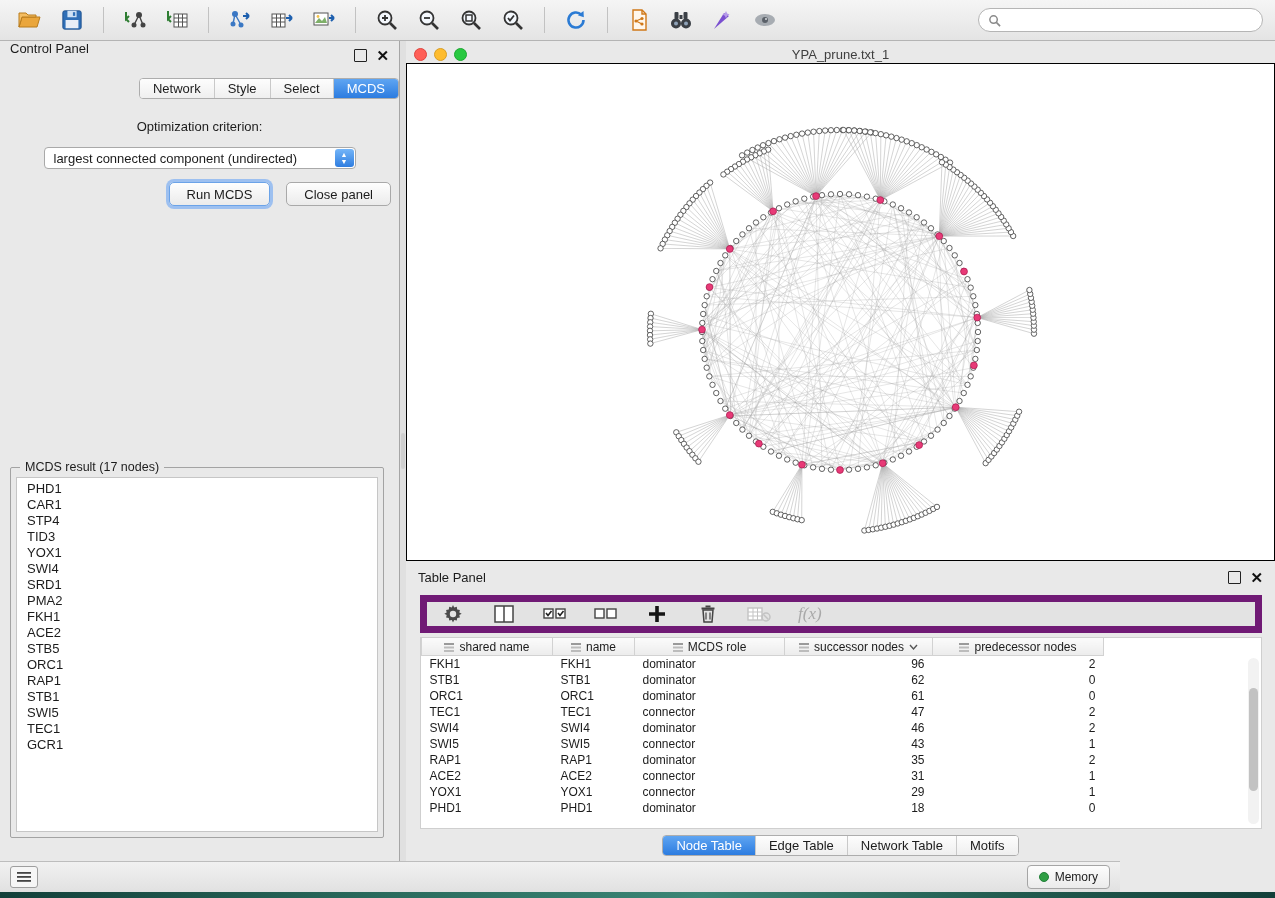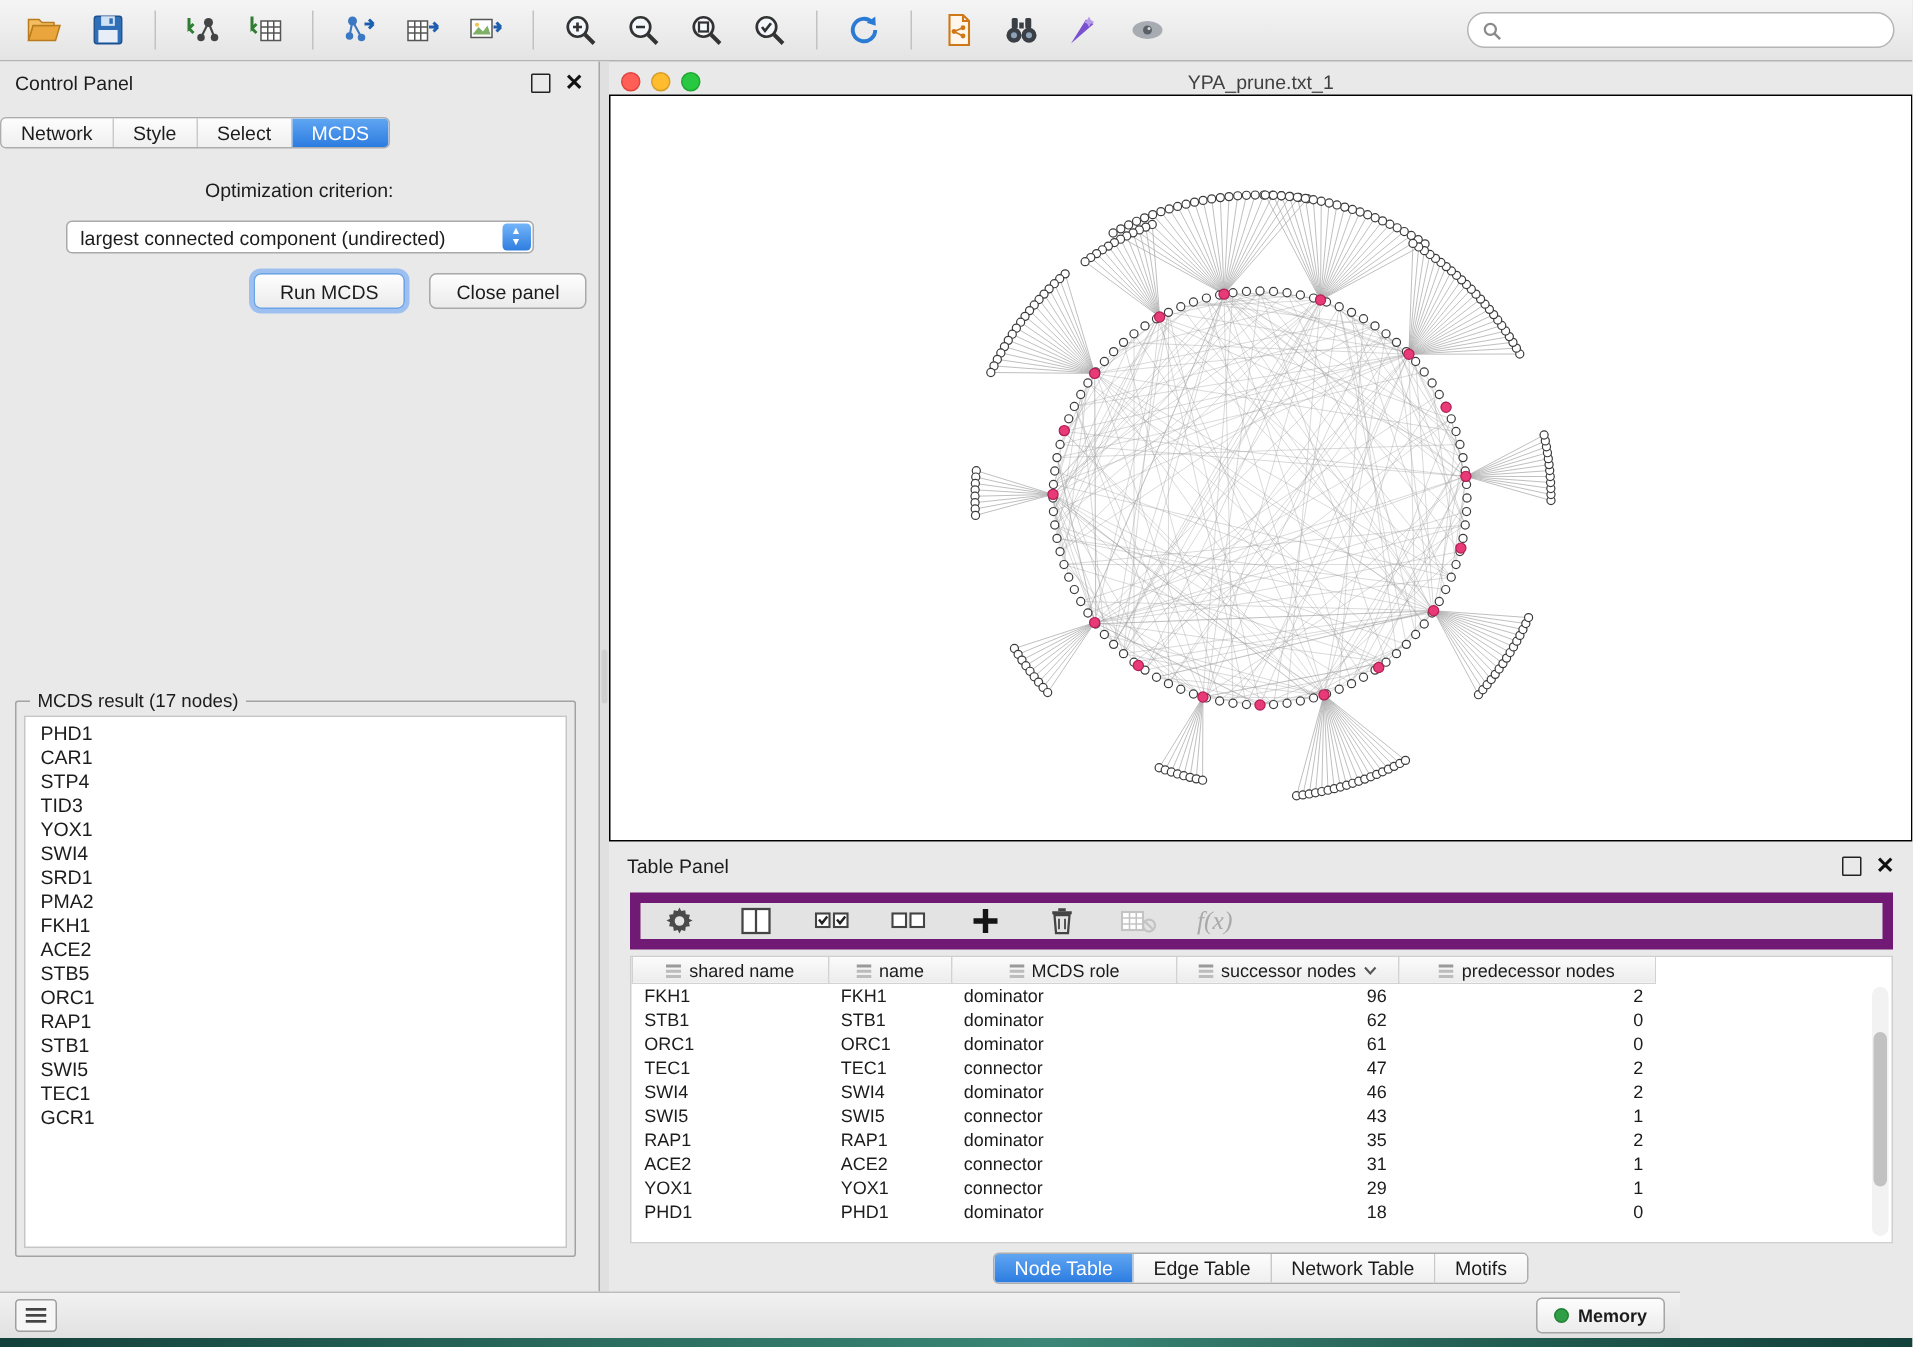--- a/index.html
+++ b/index.html
@@ -22,30 +22,30 @@
     margin-left:auto;width:285px;height:24px;box-sizing:border-box;background:#fff;
     border:1px solid #b5b5b5;border-radius:12px;display:flex;align-items:center;padding:0 9px;gap:6px;
   }
   .search-wrap input{border:none;outline:none;flex:1;font-size:12px;background:transparent;font-family:"Liberation Sans",sans-serif;}
 
   
   .control-panel{
     position:absolute;left:0;top:41px;width:400px;height:820px;box-sizing:border-box;
     background:#e9e9e9;border-right:1px solid #a6a6a6;
   }
-  .panel-header{height:28px;display:flex;align-items:center;padding:0 10px;font-size:13px;}
+  .panel-header{height:28px;display:flex;padding:0 10px;font-size:13px;}
   .win-btns{margin-left:auto;display:flex;gap:9px;align-items:center;}
   .float-box{width:11px;height:11px;border:1.5px solid #222;border-radius:1px;}
   .close-x{font-size:15px;font-weight:bold;line-height:11px;color:#111;}
 
   .seg{display:inline-flex;background:#fff;border:1px solid #adadad;border-radius:4px;overflow:hidden;}
   .seg .seg-tab{padding:2px 13px;font-size:13px;border-right:1px solid #c9c9c9;background:linear-gradient(#fdfdfd,#efefef);white-space:nowrap;}
   .seg .seg-tab:last-child{border-right:none;}
   .seg .seg-tab.active{background:linear-gradient(#5fa5f2,#2c7ce0);color:#fff;}
-  .cp-tabs{display:flex;justify-content:flex-start;margin-top:9px;}
+  .cp-tabs{display:flex;justify-content:flex-end;margin-top:9px;}
 
   .tab-content{position:absolute;left:8px;right:8px;top:52px;height:372px;border-radius:6px;}
   .opt-label{text-align:center;margin-top:26px;font-size:13px;}
   .dropdown{
     margin:13px auto 0;width:312px;height:22px;box-sizing:border-box;background:#fff;
     border:1px solid #a9a9a9;border-radius:4px;display:flex;align-items:center;font-size:13px;
     padding-left:9px;position:relative;
   }
   .dropdown .stepper{
     position:absolute;right:1px;top:1px;bottom:1px;width:19px;border-radius:3px;
@@ -107,21 +107,21 @@
   td.num{text-align:right;padding-right:14px;margin-top:16px;}
   .vscroll{position:absolute;right:2px;top:20px;bottom:4px;width:11px;background:#f2f2f2;border-radius:6px;}
   .vscroll .thumb{position:absolute;left:1px;right:1px;top:18%;height:62%;background:#c2c2c2;border-radius:5px;}
 
   .tp-tabs{position:absolute;left:0;right:0;top:270px;display:flex;justify-content:center;}
 
   
   .status-bar{
     position:absolute;left:0;top:861px;width:1120px;height:31px;box-sizing:border-box;
     background:linear-gradient(#f1f1f1,#e1e1e1);border-top:1px solid #bdbdbd;
-    display:flex;align-items:center;padding:0 10px;font-weight:bold;
+    display:flex;align-items:center;padding:0 10px;
   }
   .menu-box{width:26px;height:20px;border:1px solid #9e9e9e;border-radius:3px;background:#f6f6f6;display:flex;align-items:center;justify-content:center;}
   .memory-btn{
     margin-left:auto;height:22px;border:1px solid #a5a5a5;border-radius:4px;
     background:linear-gradient(#fdfdfd,#ebebeb);display:flex;align-items:center;gap:6px;padding:0 11px;font-size:12px;
   }
   .green-dot{width:10px;height:10px;border-radius:50%;background:#2f9e44;border:1px solid #23803a;box-sizing:border-box;}
 
   .desktop-strip{position:absolute;left:0;top:892px;width:1275px;height:6px;
     background:linear-gradient(90deg,#13403a,#2a6b5d 30%,#3b8676 55%,#215a4e 80%,#13403a);}

